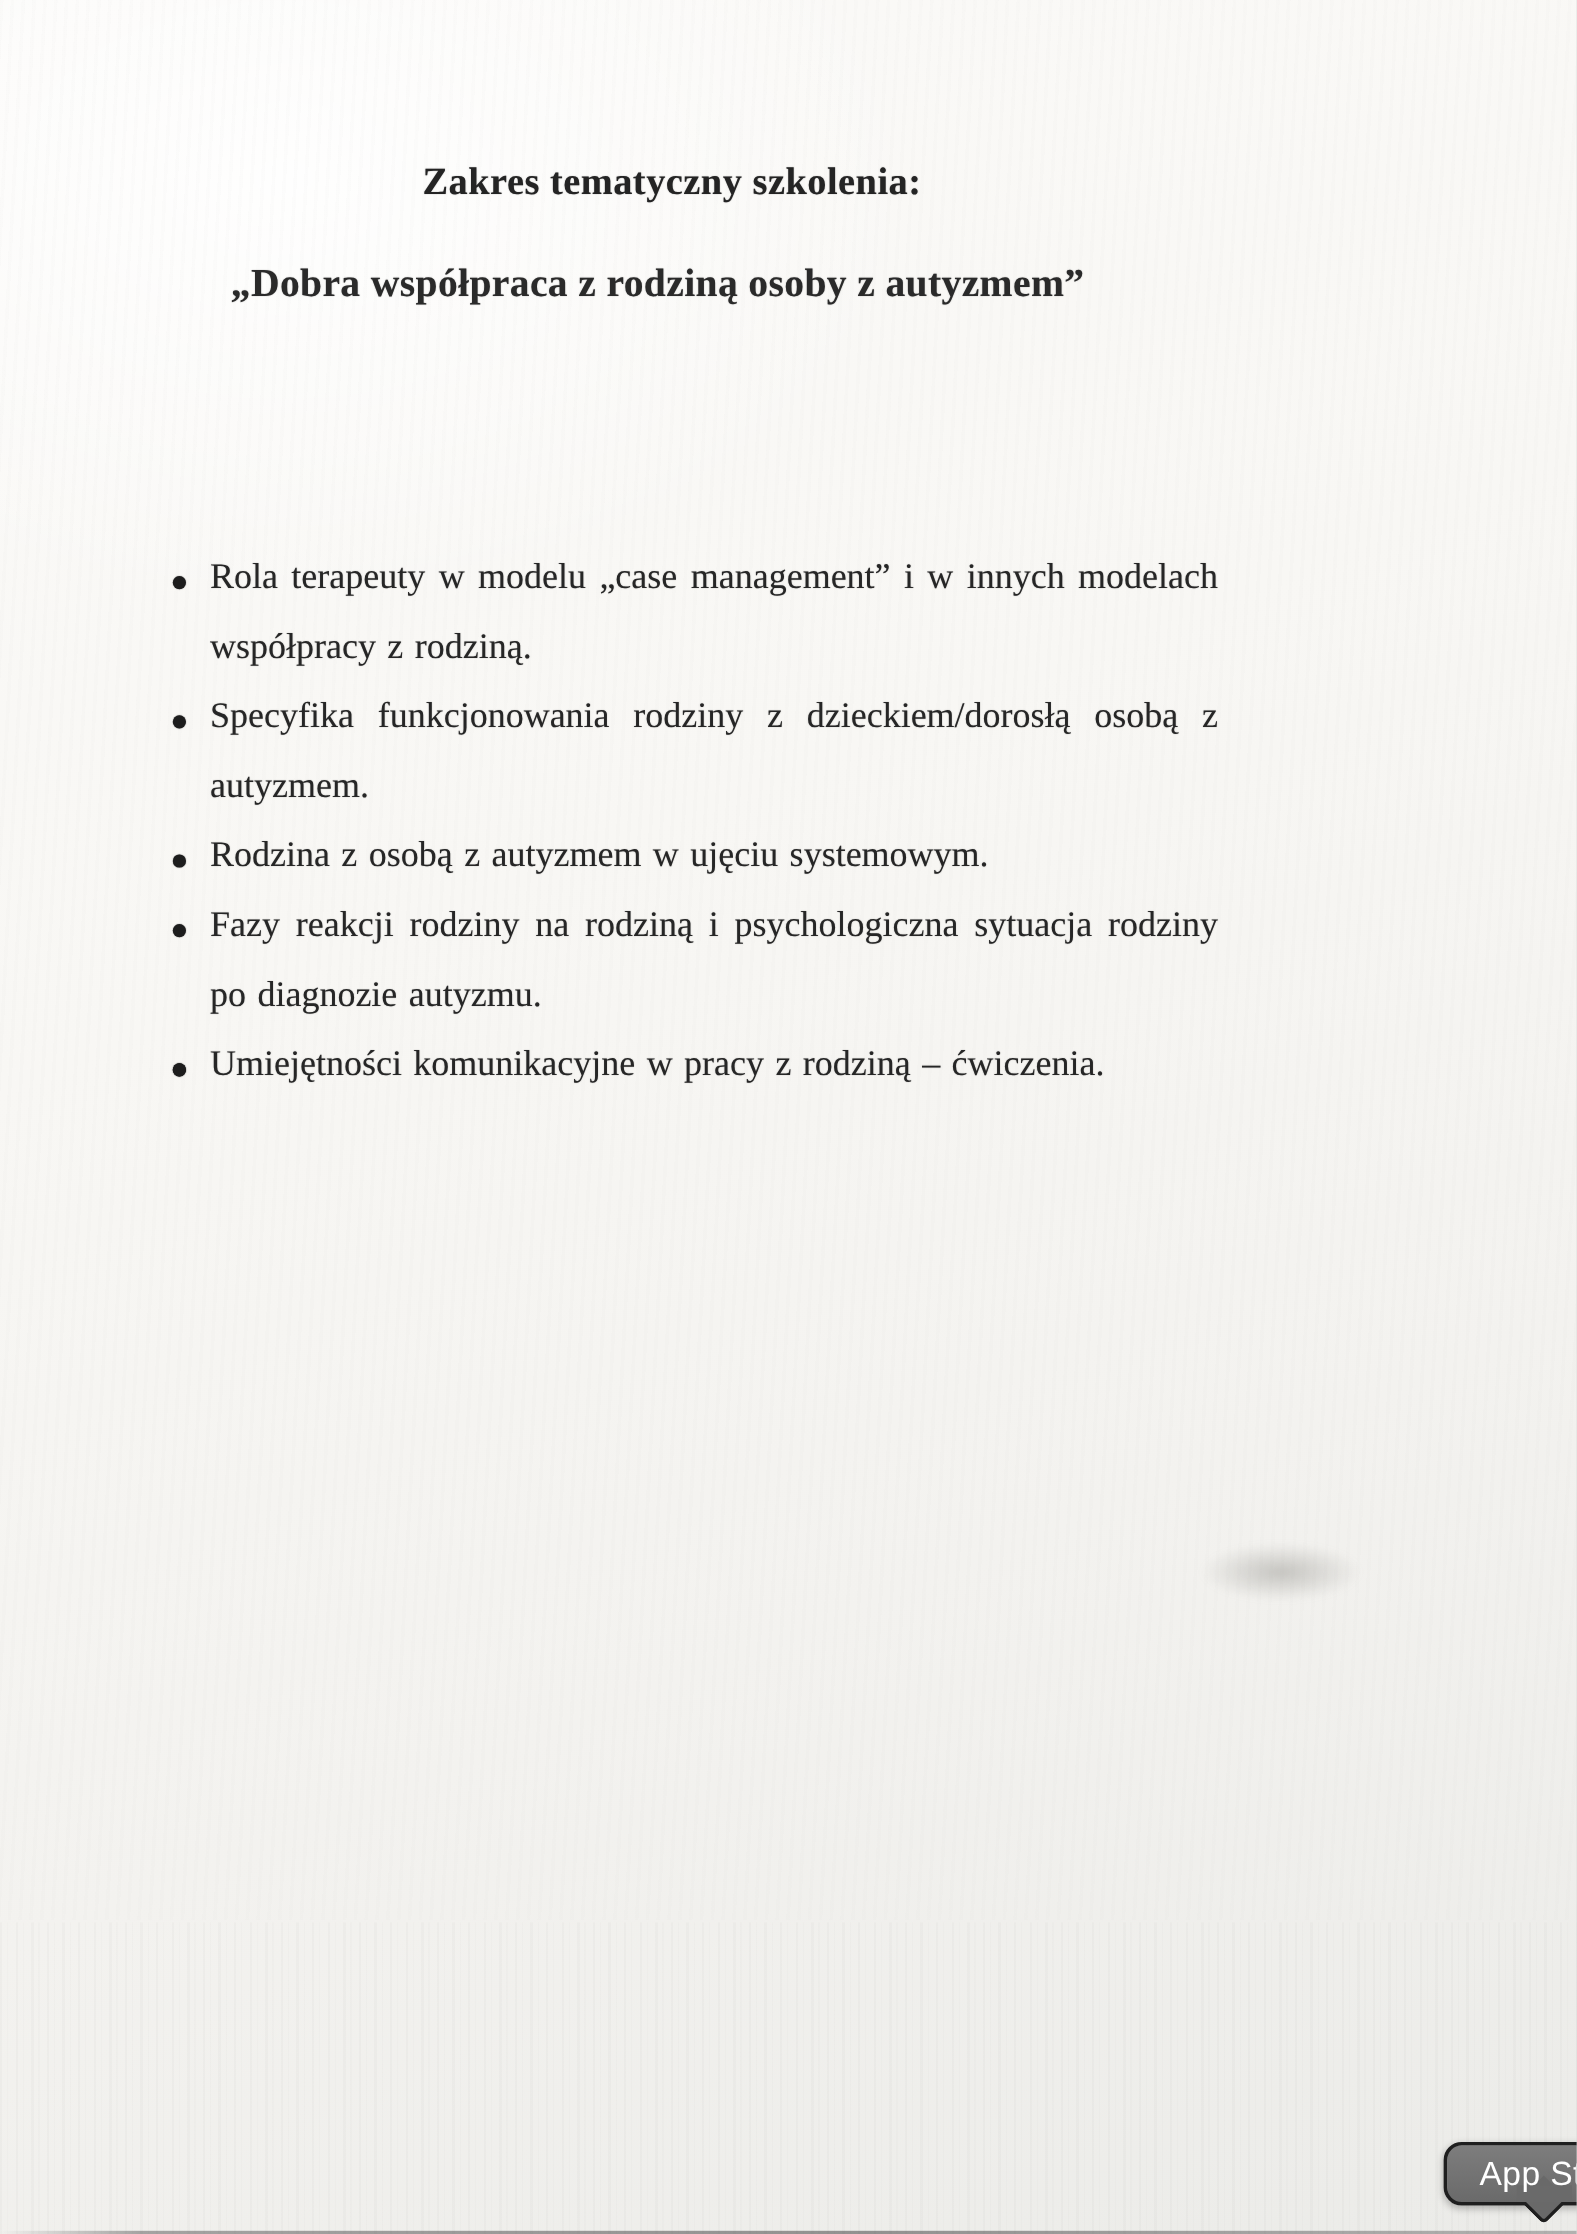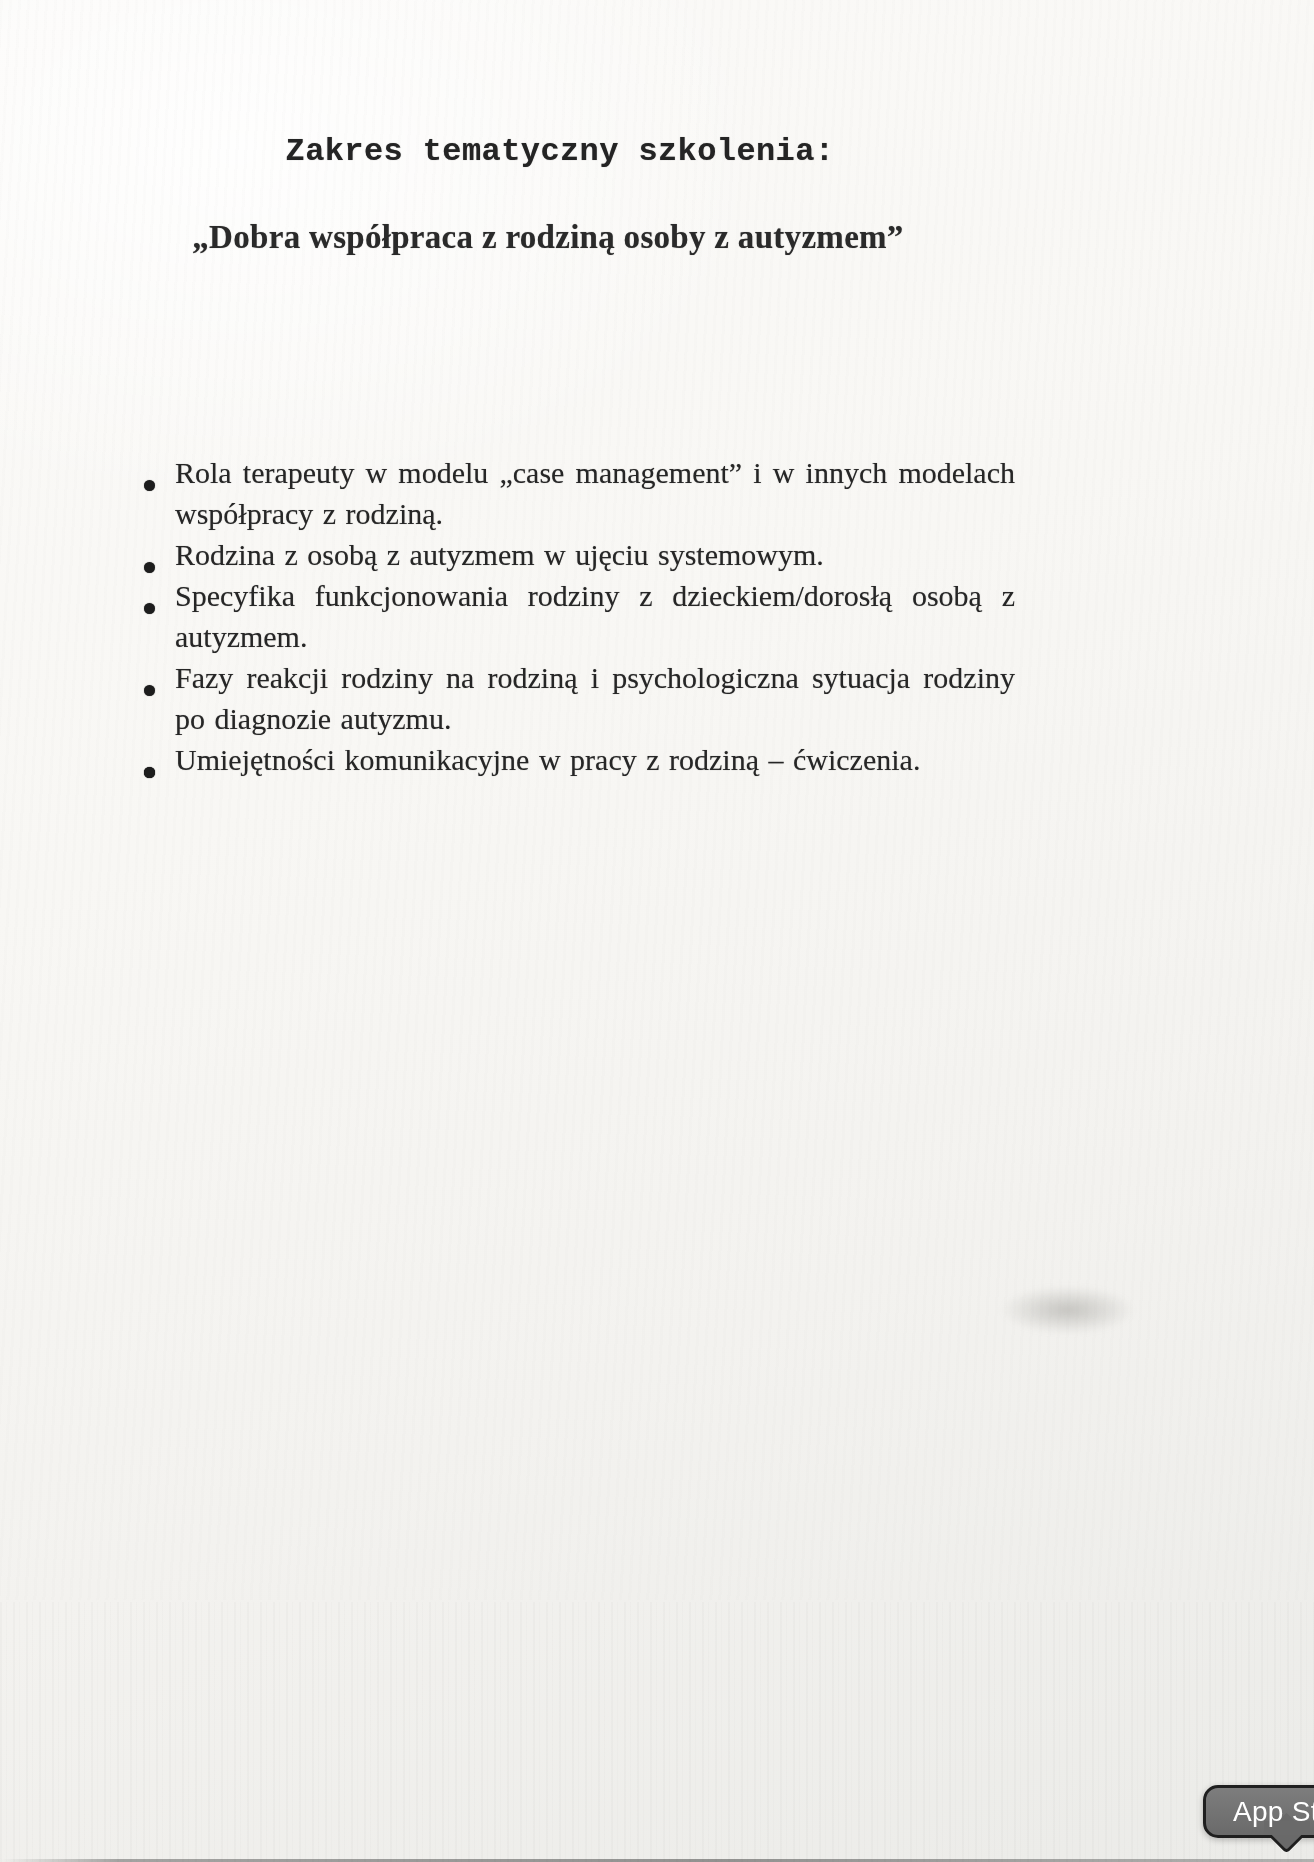--- a/index.html
+++ b/index.html
@@ -34,38 +34,37 @@
     position:absolute;left:0;right:0;bottom:0;height:3px;
     background:linear-gradient(90deg, rgba(70,70,70,0) 0%, rgba(70,70,70,.45) 9%, rgba(55,55,55,.5) 55%, rgba(70,70,70,.35) 100%);
   }
 
   .doc-title{
     position:absolute;top:112px;left:128px;width:864px;
     text-align:center;
     font-size:32px;font-weight:700;color:#242424;
     letter-spacing:.4px;
     text-shadow:0 0 1px rgba(45,45,45,.45);
-    font-family:Liberation Mono, monospace;
   }
   .doc-subtitle{
     position:absolute;top:192px;left:116px;width:864px;
     text-align:center;
     font-size:33px;font-weight:700;color:#2a2a2a;
     letter-spacing:.3px;
     text-shadow:0 0 1px rgba(45,45,45,.45);
   }
   ul.topics{
     position:absolute;top:452px;left:142px;width:873px;
     margin:0;padding:0;list-style:none;
   }
   ul.topics li{
     position:relative;
     padding-left:33px;
     font-size:30px;color:#262626;
-    line-height:41px;
+    line-height:58px;
     text-align:justify;
     text-align-last:left;
     word-spacing:2px;
     text-shadow:0 0 1px rgba(40,40,40,.4);
   }
   .bullet-dot{
     position:absolute;left:2px;top:28px;
     width:11px;height:11px;border-radius:50%;
     background:#1d1d1d;
     box-shadow:0 0 1px rgba(0,0,0,.6);
@@ -118,25 +117,25 @@
 
   <h2 class="doc-subtitle">„Dobra współpraca z rodziną osoby z autyzmem”</h2>
 
   <ul class="topics">
     <li>
       <span class="bullet-dot"></span>
       <span>Rola terapeuty w modelu „case management” i w innych modelach współpracy z rodziną.</span>
     </li>
     <li>
       <span class="bullet-dot"></span>
-      <span>Rodzina z osobą z autyzmem w ujęciu systemowym.</span>
+      <span>Specyfika funkcjonowania rodziny z dzieckiem/dorosłą osobą z autyzmem.</span>
     </li>
     <li>
       <span class="bullet-dot"></span>
-      <span>Specyfika funkcjonowania rodziny z dzieckiem/dorosłą osobą z autyzmem.</span>
+      <span>Rodzina z osobą z autyzmem w ujęciu systemowym.</span>
     </li>
     <li>
       <span class="bullet-dot"></span>
       <span>Fazy reakcji rodziny na rodziną i psychologiczna sytuacja rodziny po diagnozie autyzmu.</span>
     </li>
     <li>
       <span class="bullet-dot"></span>
     </li>
     <li>
       <span class="bullet-dot"></span>

